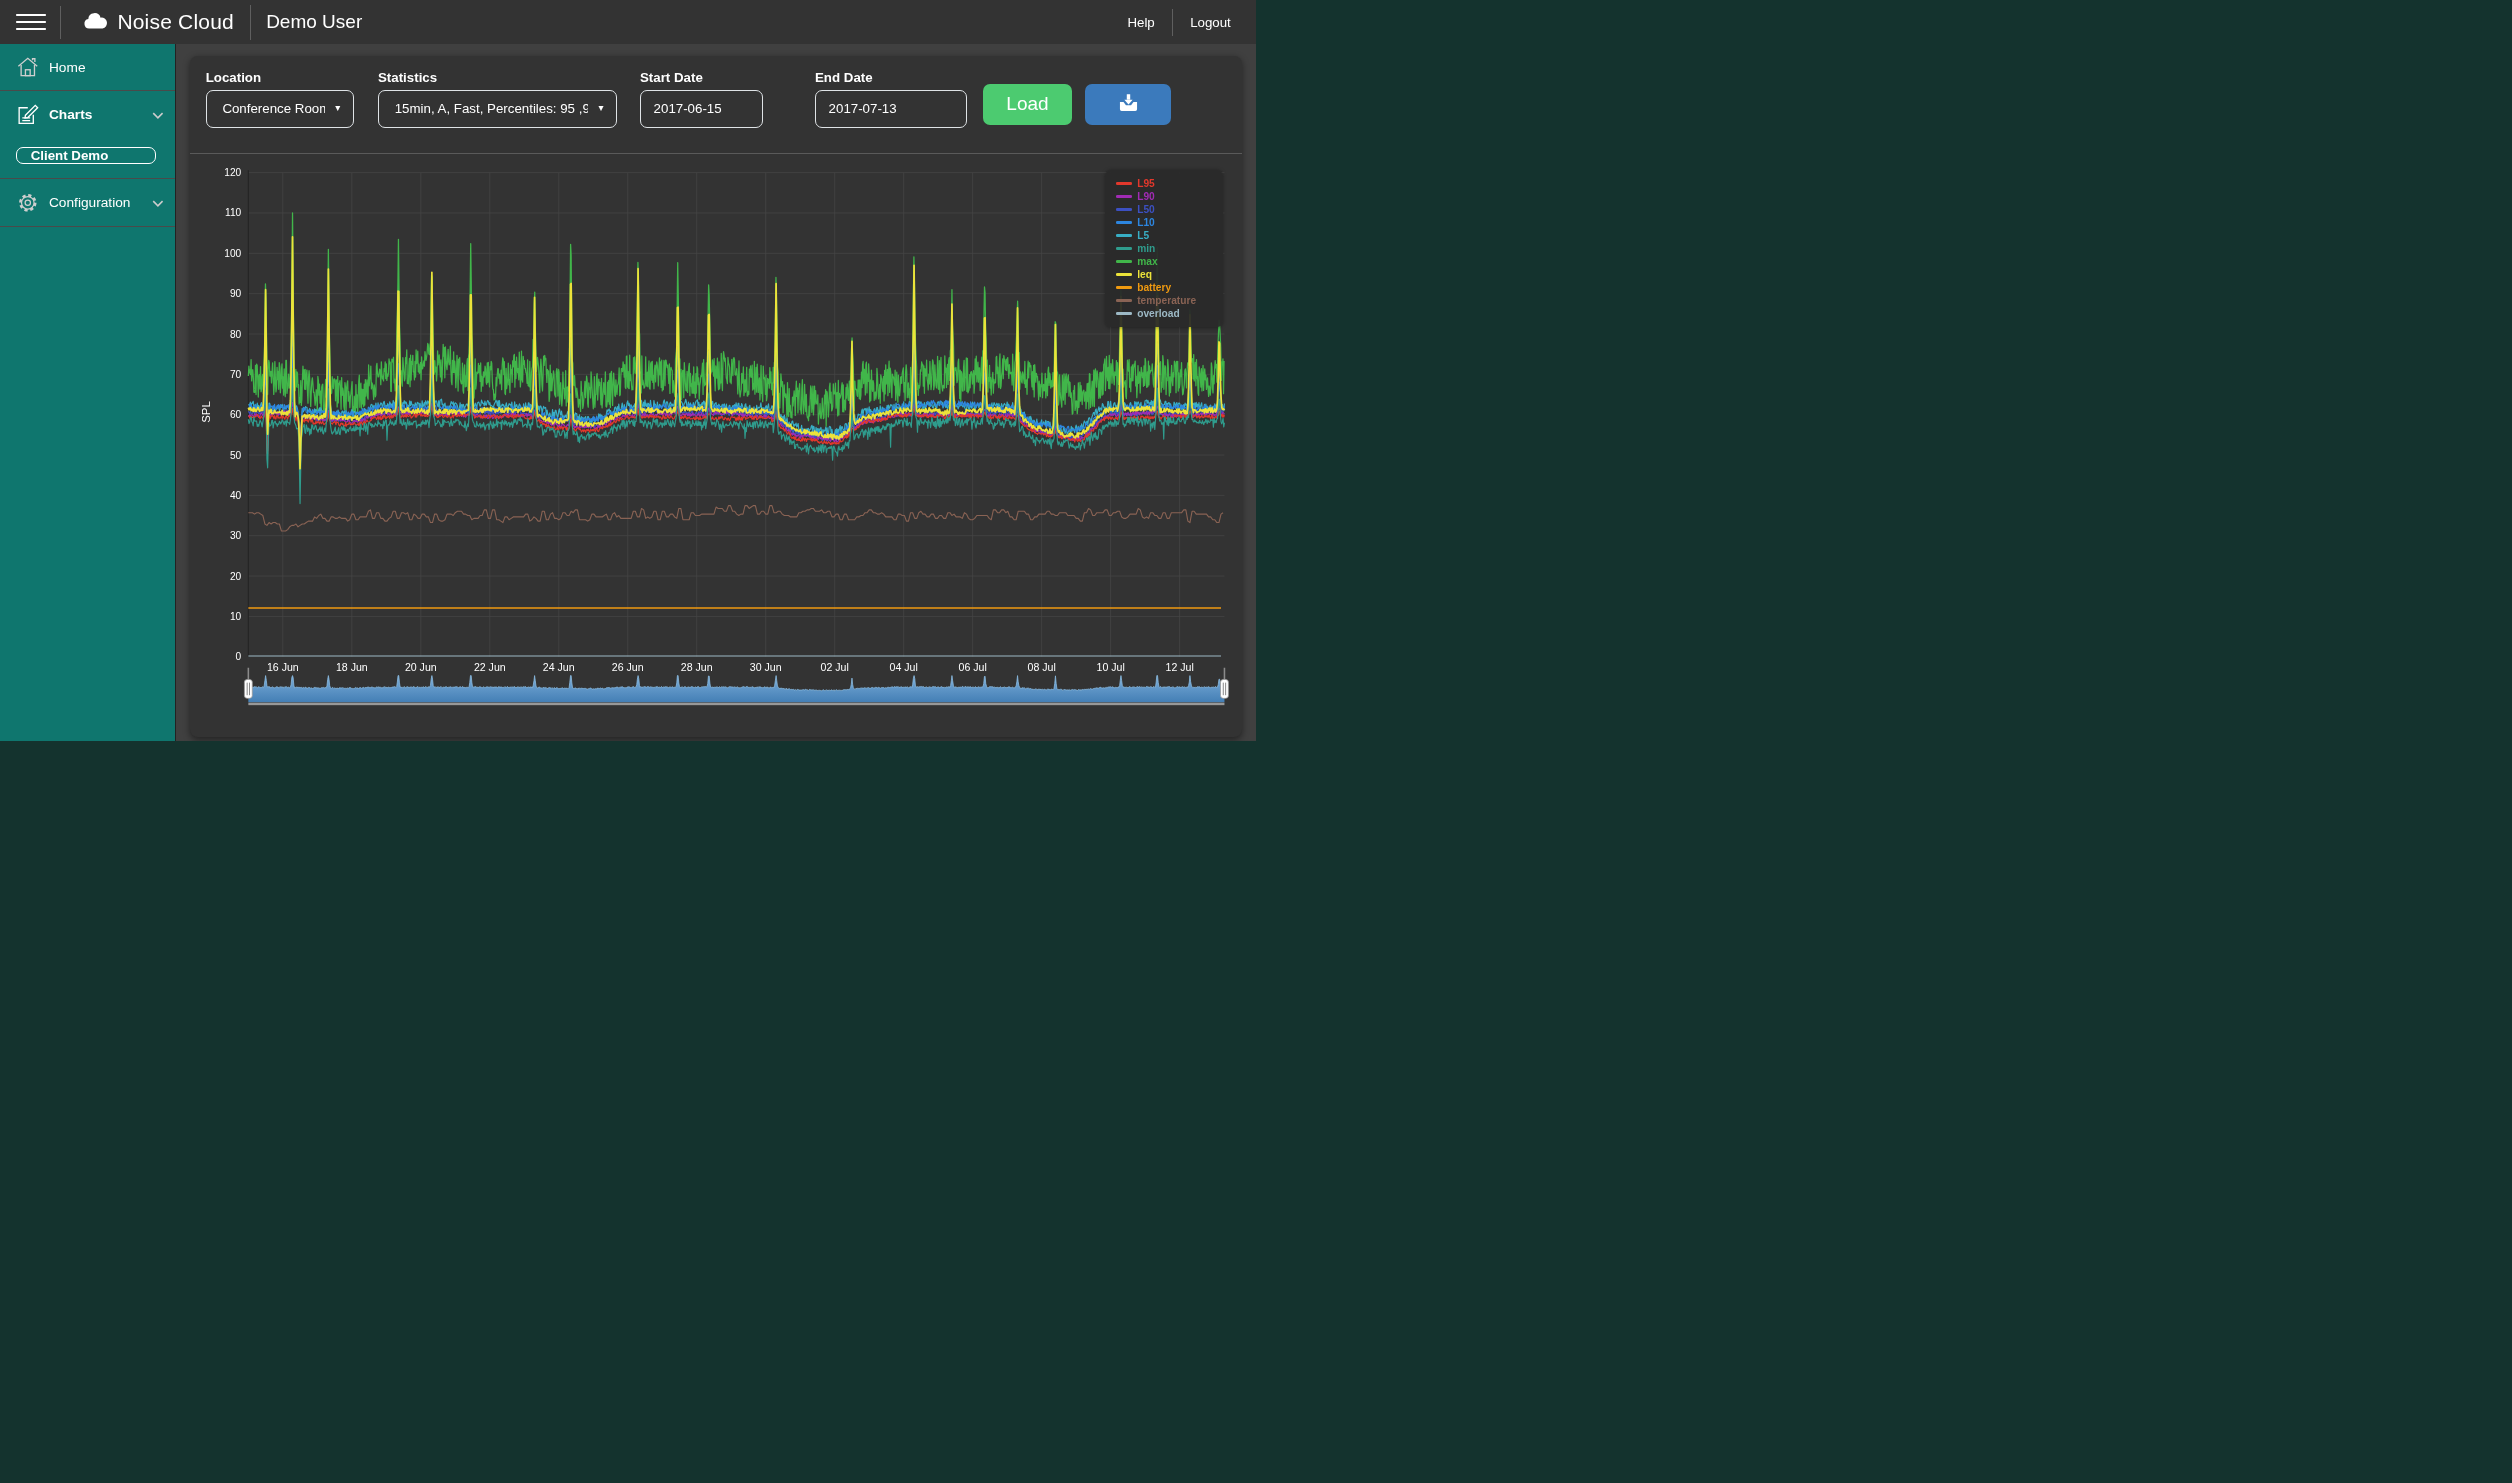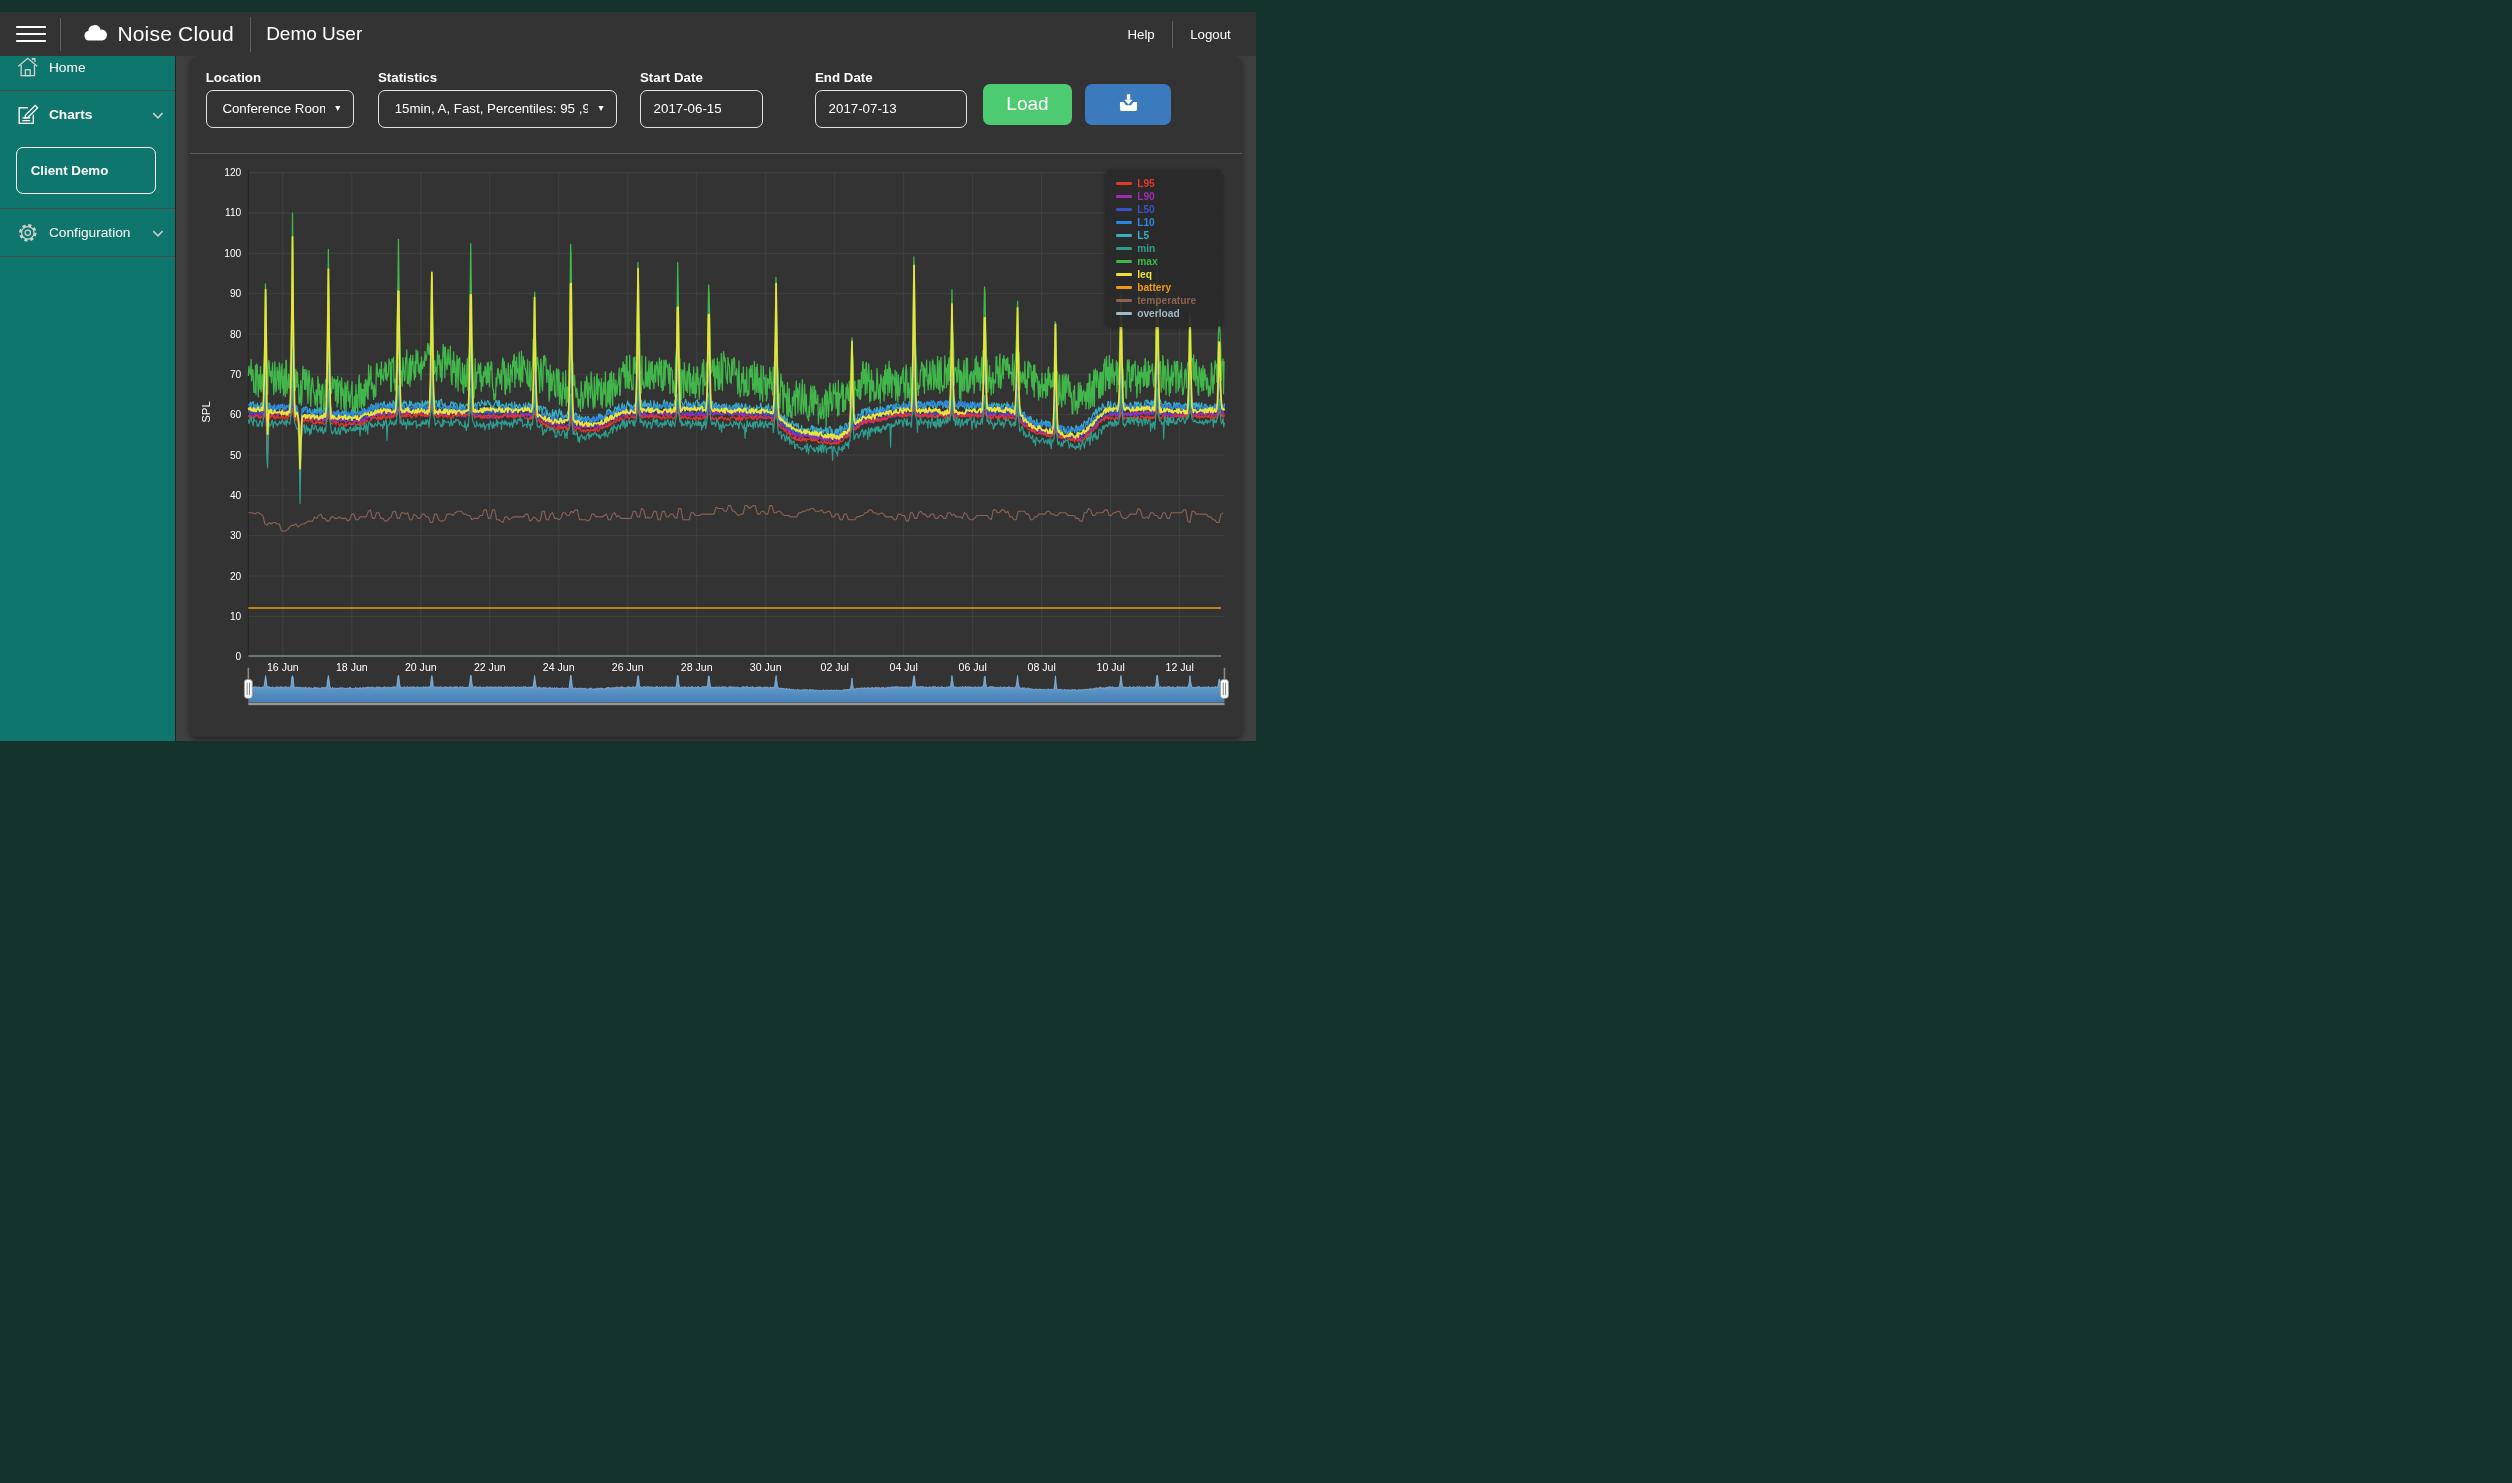--- a/index.html
+++ b/index.html
@@ -4,21 +4,21 @@
 <style>
   * { box-sizing: border-box; margin: 0; padding: 0; }
   html,body { width:1256px; height:741px; overflow:hidden; }
   body {
     background:#14332e;
     font-family:"Liberation Sans", sans-serif;
     color:#fff;
     position:relative;
   }
   
-  .navbar{position:absolute;top:12px;left:0;right:0;height:44px;background:#333;display:flex;align-items:center;z-index:20;}
+  .navbar{position:absolute;top:0;left:0;right:0;height:44px;background:#333;display:flex;align-items:center;z-index:20;}
   .burger{margin-left:15.7px;width:30px;cursor:pointer;}
   .burger span{display:block;height:2px;background:#fff;margin:4.7px 0;border-radius:0.8px;}
   .nav-sep{width:0.8px;height:33px;background:#5f5f5f;}
   .nav-sep.s1{margin:0 0 0 14px;}
   .brand{display:flex;align-items:center;margin-left:22px;cursor:pointer;}
   .brand svg{margin-right:7.9px;}
   .brand-title{font-size:21px;font-weight:400;letter-spacing:0.2px;}
   .nav-sep.s2{margin:0 15.7px;height:35px;}
   .nav-user{font-size:19px;font-weight:400;}
   .nav-right{margin-left:auto;display:flex;align-items:center;height:100%;}
@@ -28,21 +28,21 @@
   
   .sidebar{position:absolute;top:44px;left:0;bottom:0;width:176px;background:#0f766e;border-right:1.6px solid #222;}
   .side-row{display:flex;align-items:center;padding:0 11px 0 15.7px;cursor:pointer;}
   .side-row .icon{width:27px;display:flex;justify-content:flex-start;}
   .side-label{font-size:13.7px;margin-left:6.3px;}
   .side-row.home{height:46px;}
   .side-row.header{height:47px;}
   .side-row .chev{margin-left:auto;}
   .bold{font-weight:bold;}
   .divider{border-top:0.8px solid #4a4a4a;}
-  .client-btn{margin:9.4px 19px 14px 15.7px;border:1.6px solid #fff;border-radius:7px;padding:15px 14px;font-weight:bold;font-size:13.3px;cursor:pointer;width:140px;background:transparent;color:#fff;text-align:left;}
+  .client-btn{margin:9.4px 19px 14px 15.7px;border:1.6px solid #fff;border-radius:7px;padding:0 14px;font-weight:bold;font-size:13.3px;cursor:pointer;width:140px;background:transparent;color:#fff;text-align:left;}
   .sub-items{padding:6.3px 0 11px 0;}
   .sub-item{padding:7.9px 0 7.9px 28px;font-size:13px;color:#ededed;cursor:pointer;}
   
   .content{position:absolute;left:176px;top:44px;right:0;bottom:0;background:#404040;padding-left:32px;}
   .card{position:absolute;left:14px;top:11.8px;width:1052px;height:681px;background:#333;border-radius:7.9px;box-shadow:0 2.4px 7.9px rgba(0,0,0,.45);}
   .filters{position:relative;height:97px;}
   .f-label{position:absolute;top:14px;font-weight:bold;font-size:13.3px;}
   .sel-wrap{position:absolute;top:34px;}
   .sel-wrap select{appearance:none;-webkit-appearance:none;background:#333;border:1.6px solid #dfe3e6;border-radius:7px;color:#fff;font-size:13.3px;height:38px;padding:0 28px 0 15.7px;width:100%;font-family:"Liberation Sans",sans-serif;cursor:pointer;}
   .sel-wrap .caret{position:absolute;right:11.8px;top:13.3px;font-size:8.6px;color:#fff;pointer-events:none;}

